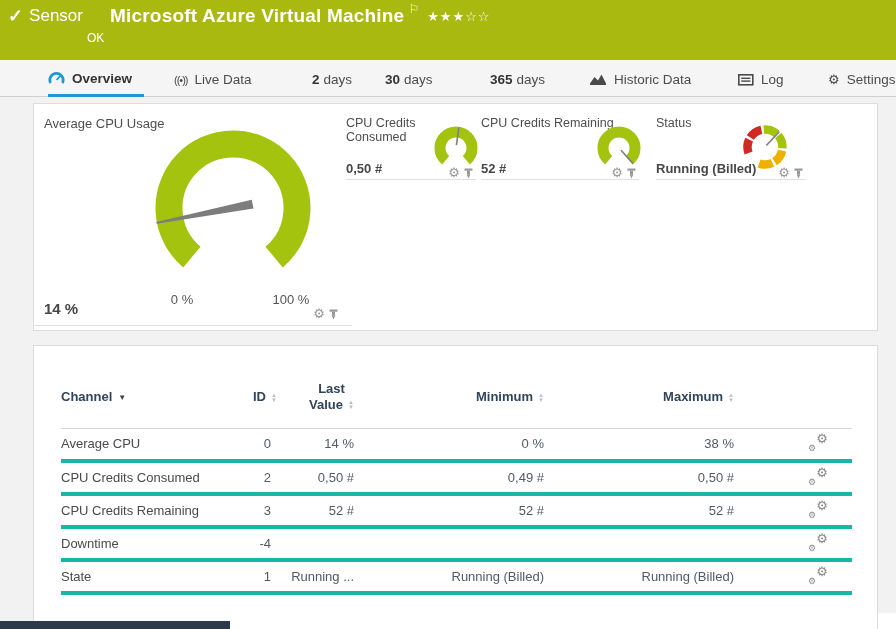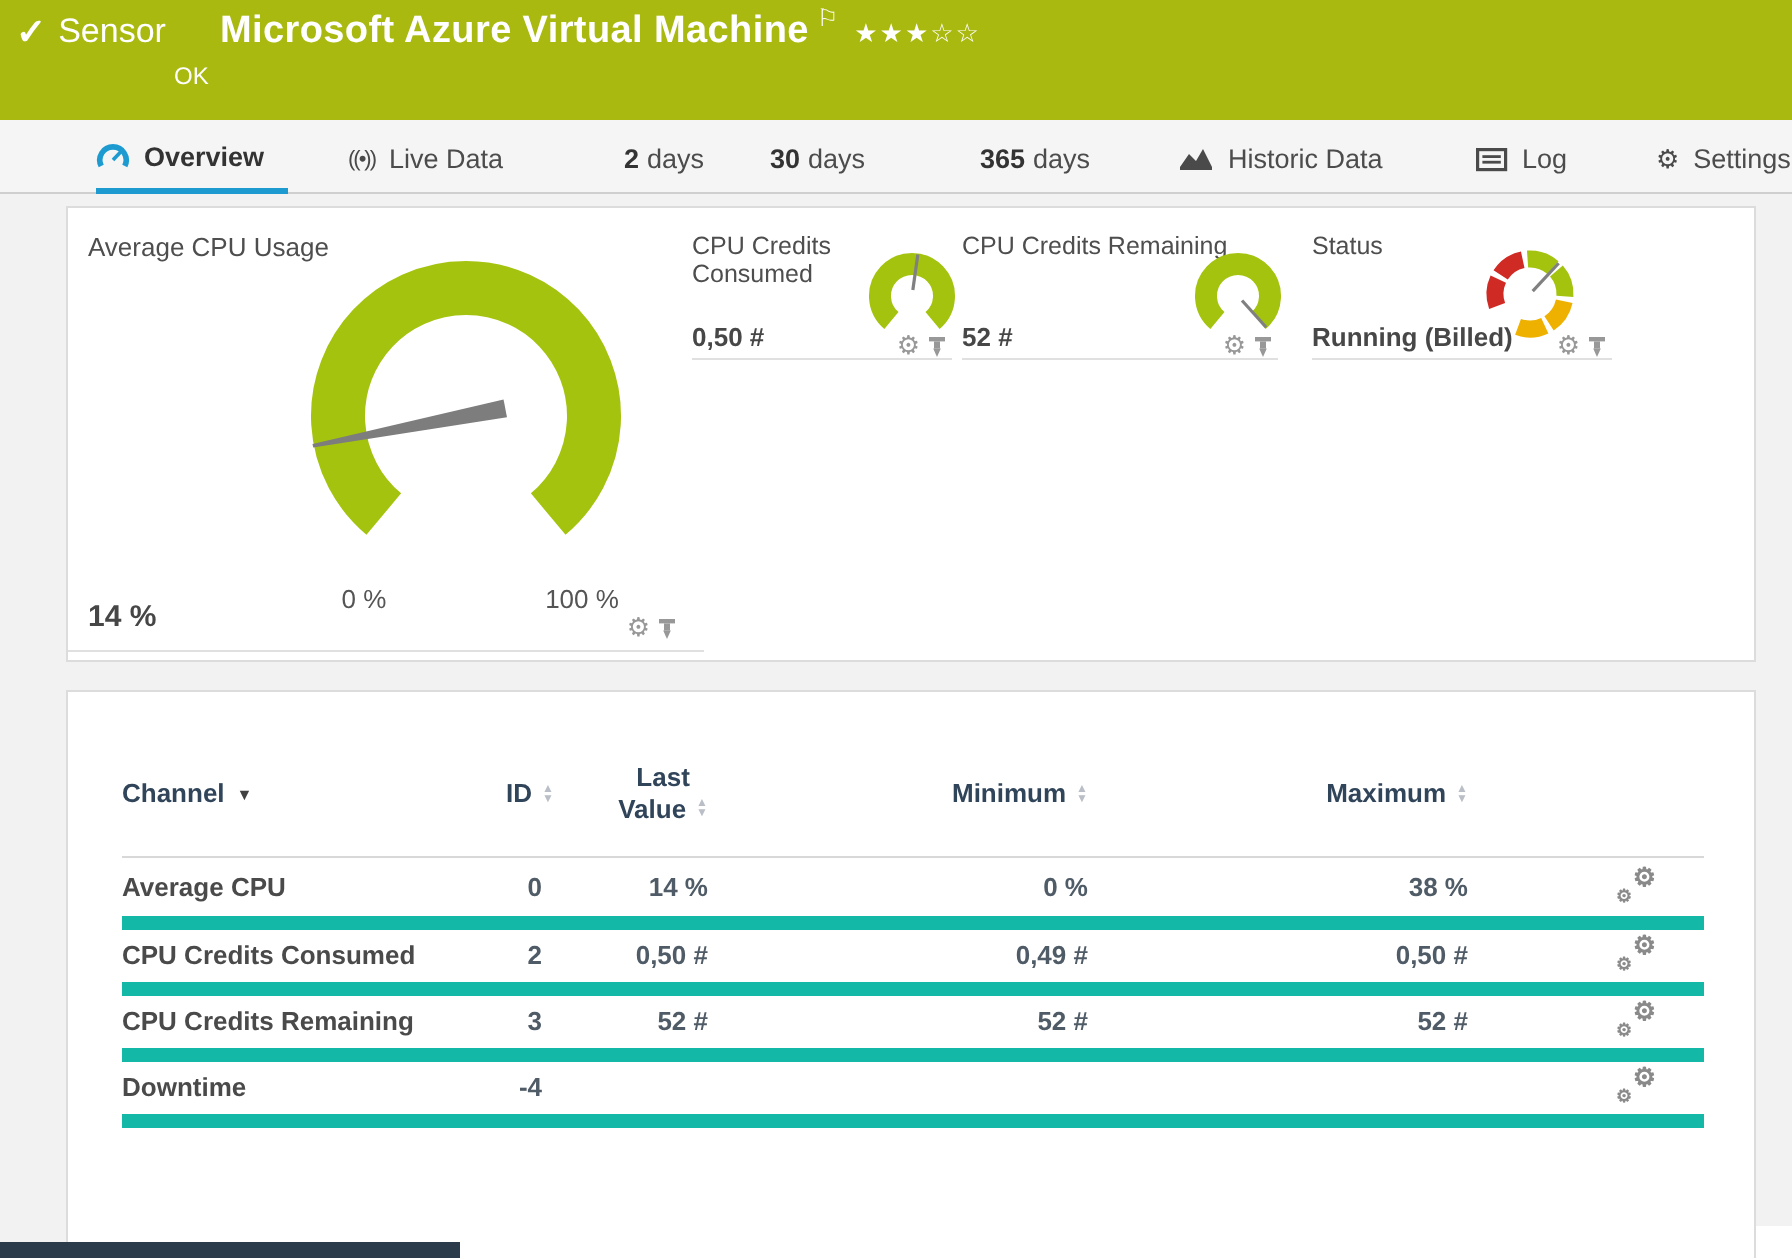--- a/index.html
+++ b/index.html
@@ -57,21 +57,21 @@
   .p-consumed  { left:312px; width:130px; }
   .p-remaining { left:447px; width:158px; }
   .p-status    { left:622px; width:150px; }
   .p-consumed  svg.gauge { left:87px;  top:11px; }
   .p-remaining svg.gauge { left:115px; top:11px; }
   .p-status    svg.gauge { left:84px;  top:8px; }
 
   
   table.channels { border-collapse:collapse; margin:28px 0 0 27px; width:791px; table-layout:fixed; }
   table.channels th { font-size:13px; font-weight:bold; color:#31455a; border-bottom:1px solid #d8d8d8; height:54px; vertical-align:middle; padding:0 2px 8px 0; }
-  table.channels td { font-size:13px; height:33px; border-bottom:7px solid #14b8a6; padding:0 2px 0 0;font-weight:bold; }
+  table.channels td { font-size:13px; height:33px; border-bottom:4px solid #14b8a6; padding:0 2px 0 0; }
   .al { text-align:left; } .ar { text-align:right; }
   td.chname { color:#4a4a4a; }
   td.cval   { color:#4f5b66; }
   .caret { display:inline-block; margin-left:6px; font-size:8px; color:#414141; vertical-align:middle; }
   .sort { display:inline-flex; flex-direction:column; margin-left:5px; font-size:6px; line-height:5px; color:#b9bec7; vertical-align:middle; }
   .hdr2 { display:inline-block; text-align:center; line-height:16px; }
   .rowgears { position:relative; display:inline-block; width:20px; height:16px; color:#8a8a8a; cursor:pointer; }
   .rowgears .g-big   { position:absolute; right:0; top:-3px; font-size:13px; }
   .rowgears .g-small { position:absolute; left:0; bottom:-3px; font-size:9px; }
 
@@ -290,18 +290,26 @@
           <td class="ar" style="padding-right:24px"><span class="rowgears"><span class="g-big">⚙</span><span class="g-small">⚙</span></span></td>
         </tr>
         <tr>
           <td class="al chname">Downtime</td>
           <td class="ar cval">-4</td>
           <td class="ar cval"></td>
           <td class="ar cval"></td>
           <td class="ar cval"></td>
           <td class="ar" style="padding-right:24px"><span class="rowgears"><span class="g-big">⚙</span><span class="g-small">⚙</span></span></td>
         </tr>
+        <tr>
+          <td class="al chname">State</td>
+          <td class="ar cval">1</td>
+          <td class="ar cval">Running ...</td>
+          <td class="ar cval">Running (Billed)</td>
+          <td class="ar cval">Running (Billed)</td>
+          <td class="ar" style="padding-right:24px"><span class="rowgears"><span class="g-big">⚙</span><span class="g-small">⚙</span></span></td>
+        </tr>
       </tbody>
     </table>
   </section>
 
   <div class="footerbar"></div>
 </div>
 
 </body></html>

